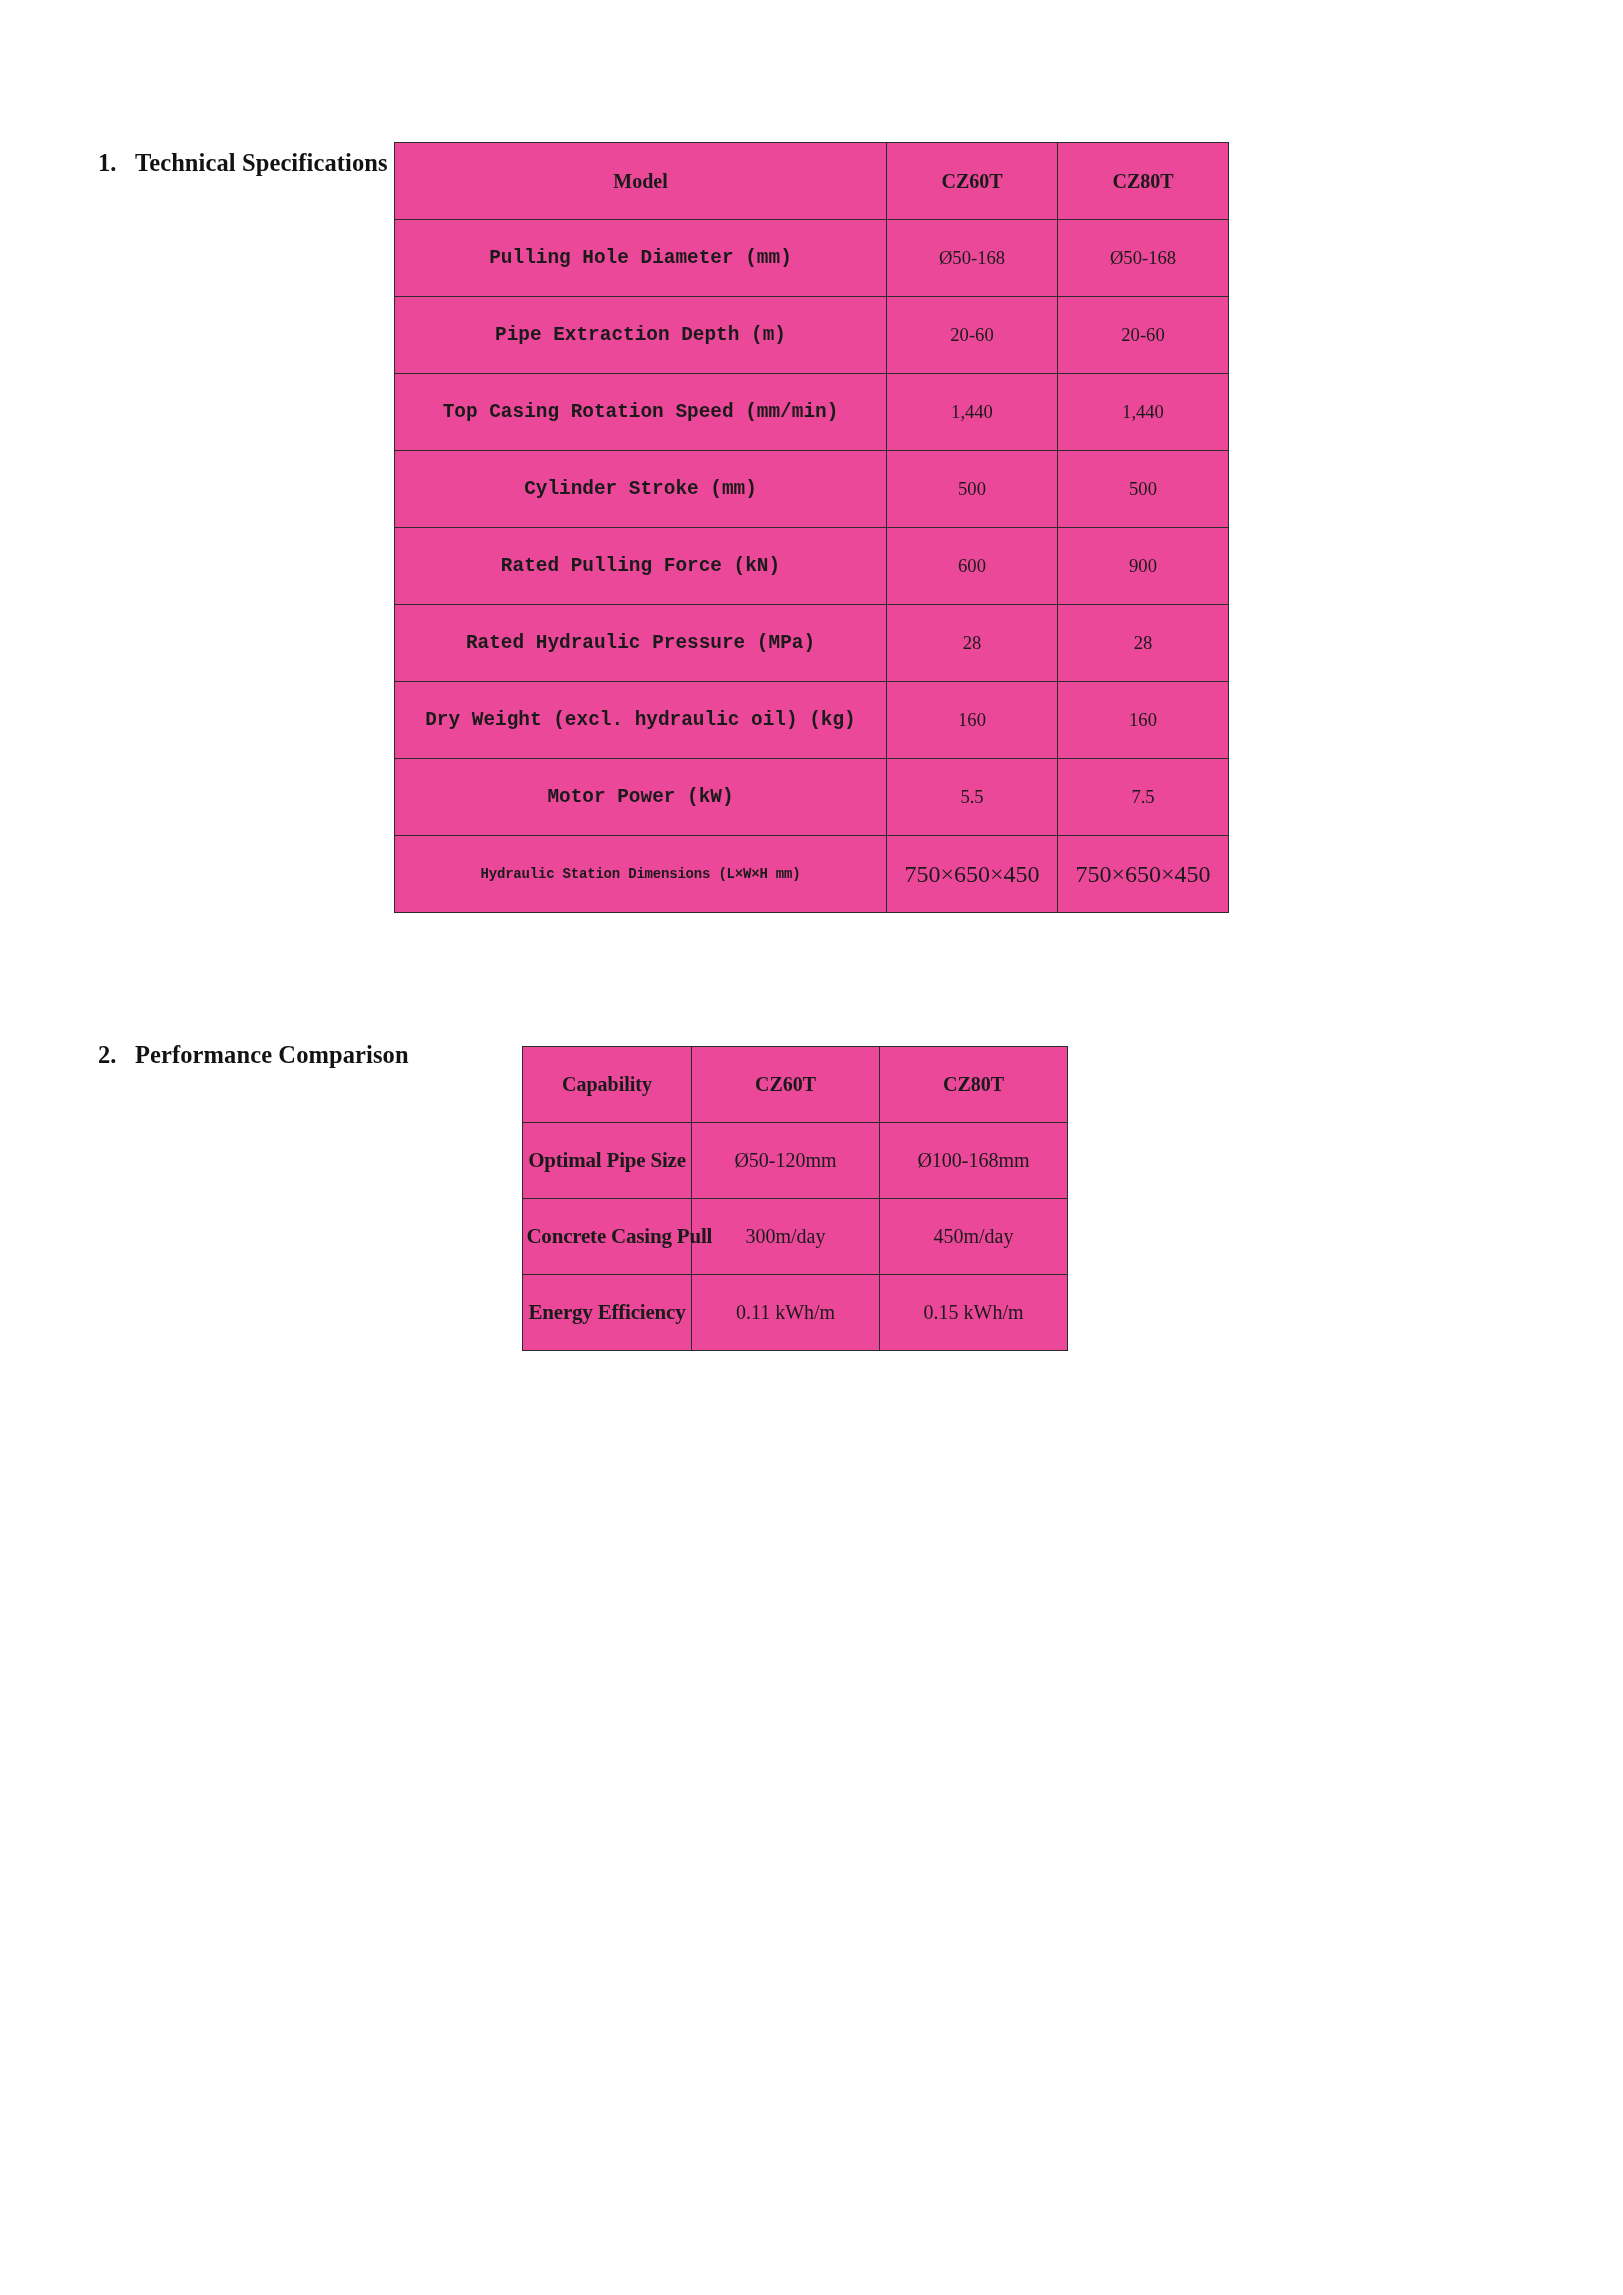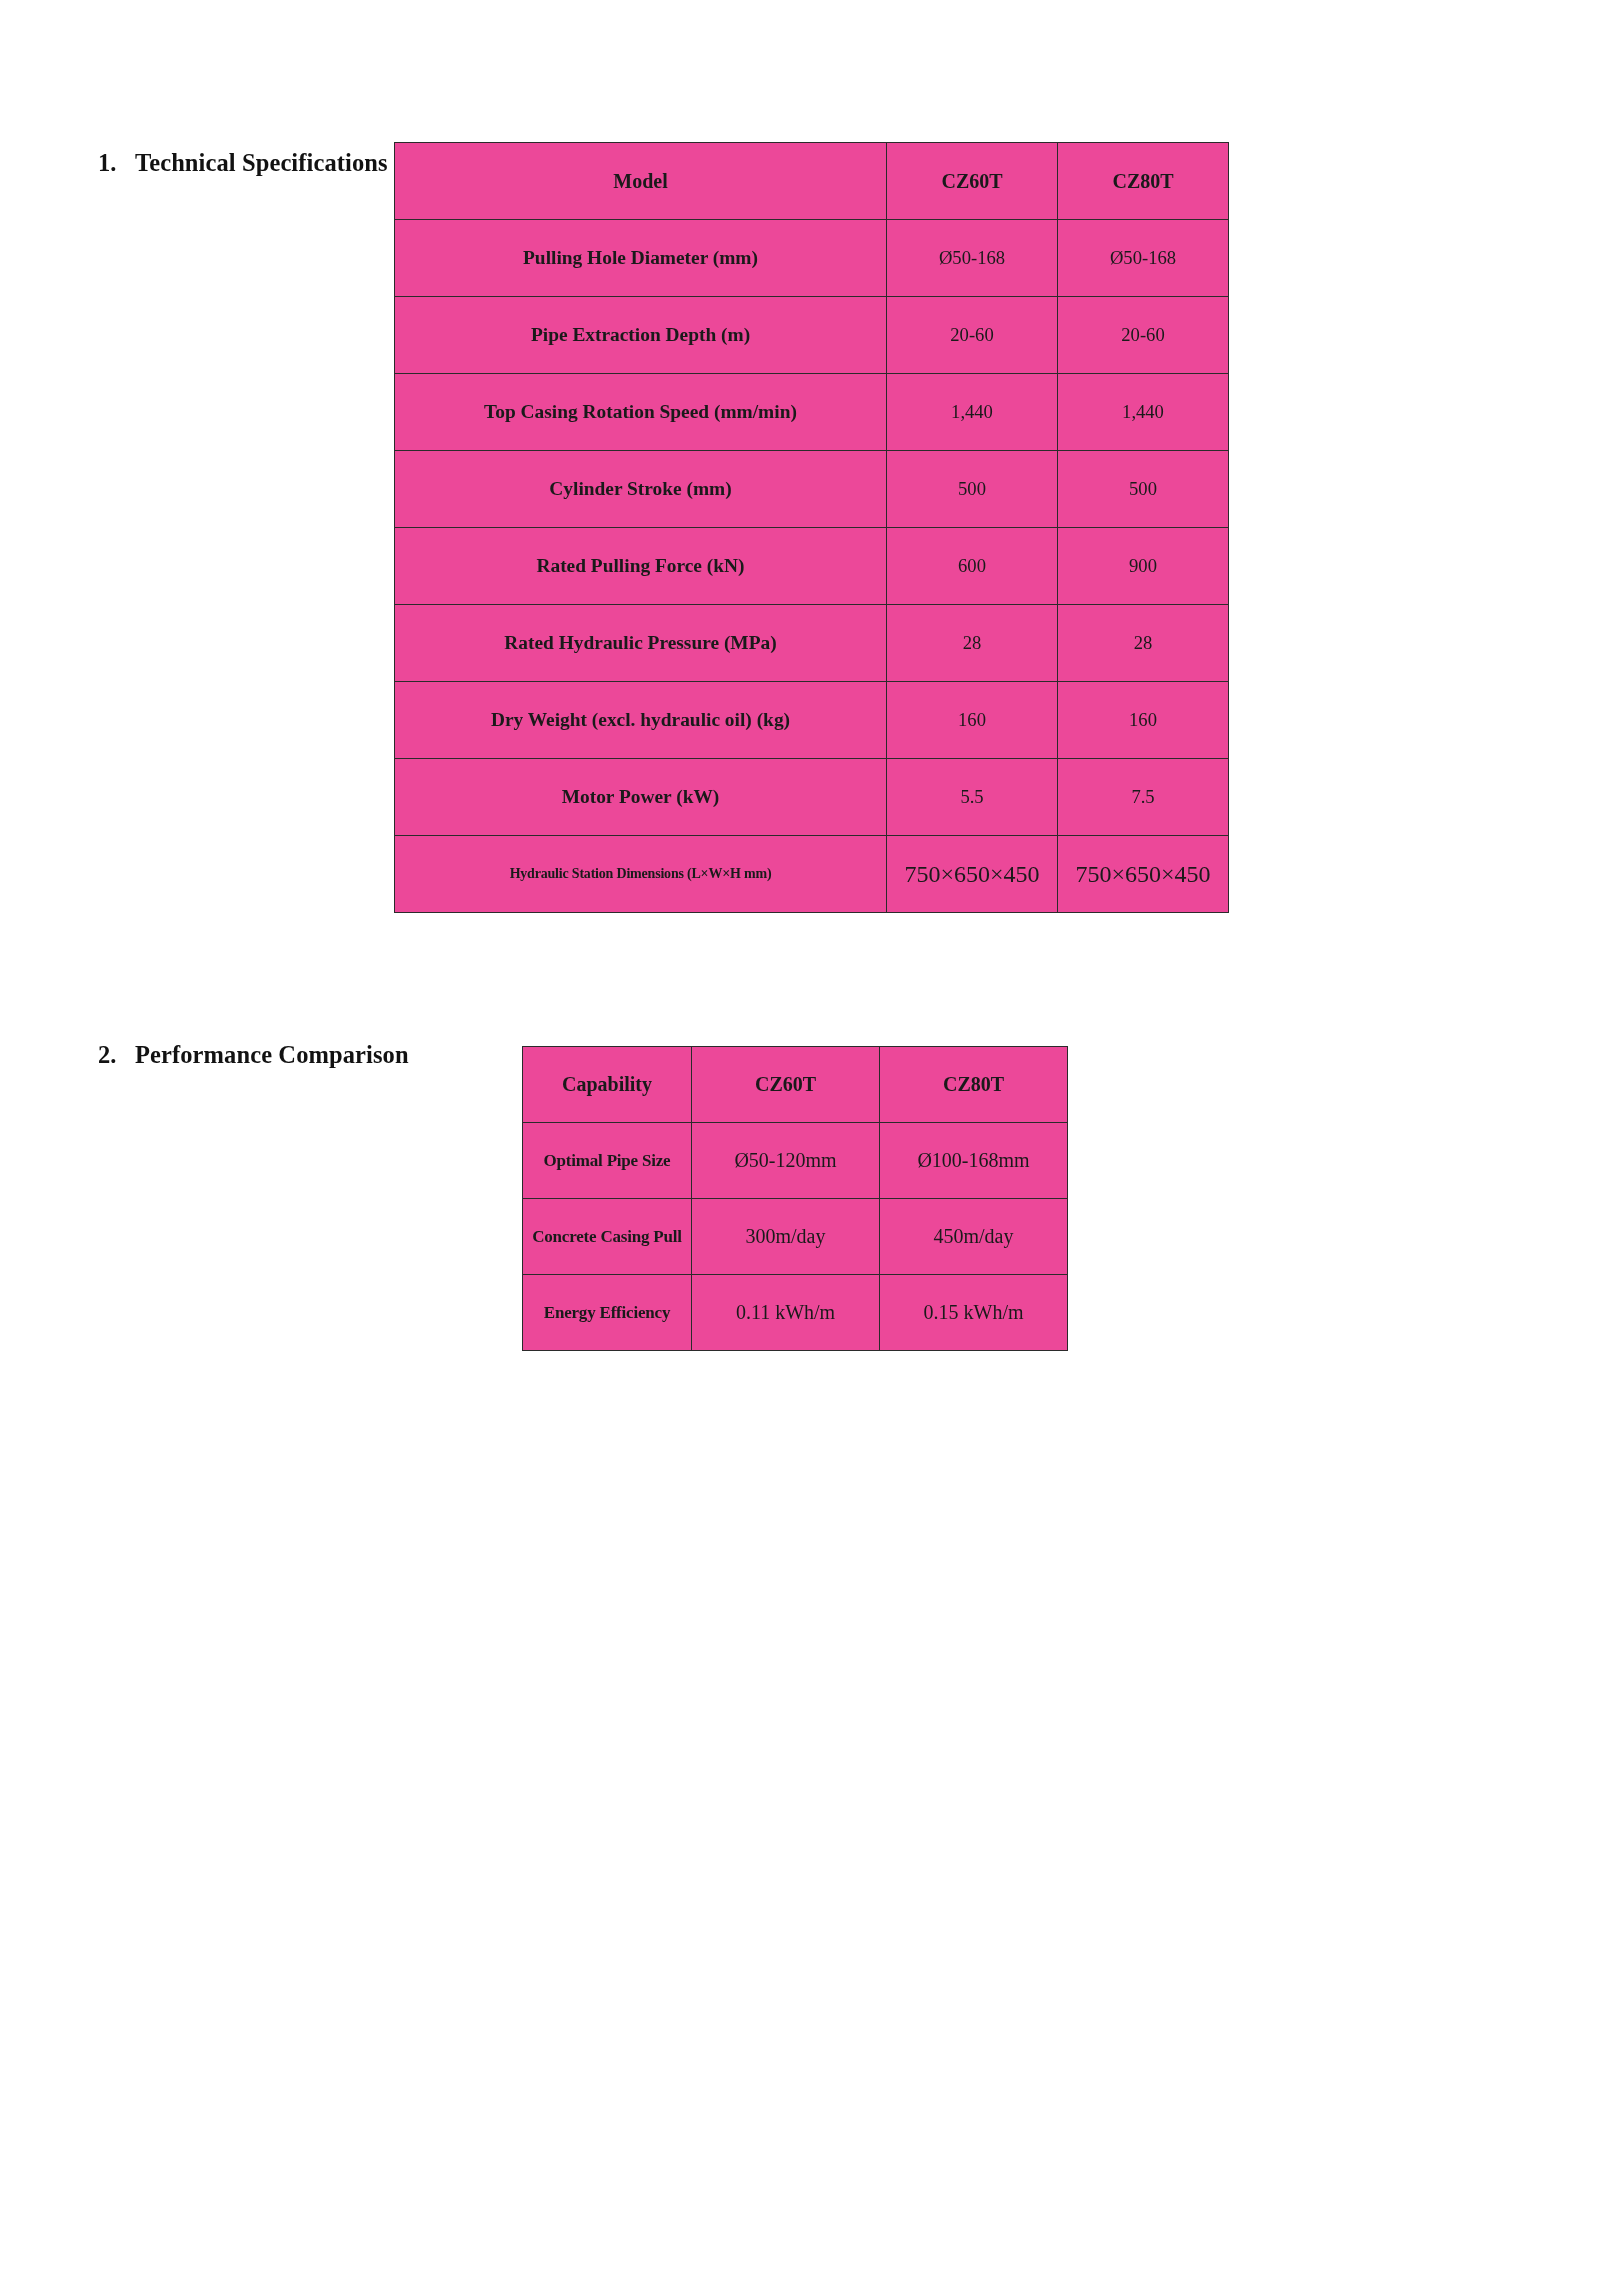--- a/index.html
+++ b/index.html
@@ -70,42 +70,42 @@
     font-weight: bold;
   }
 
   
   #table-specs {
     left: 394px;
     top: 142px;
     width: 834px;
   }
   #table-specs td { height: 76px; font-size: 19.4px; }
-  #table-specs td.label { font-size: 19.4px; }
+  #table-specs td.label { font-size: 19.4px; font-family: Liberation Mono, monospace; }
   #table-specs col.c-label { width: 492px; }
   #table-specs col.c-a { width: 171px; }
   #table-specs col.c-b { width: 171px; }
   #table-specs tr.header-row td { font-size: 20px; }
   #table-specs td.value { font-size: 18.6px; }
   #table-specs tr:last-child td.label { font-size: 14px; letter-spacing: -0.2px; }
   #table-specs tr:last-child td.value { font-size: 24px; margin-left: 8px; }
 
   
   #table-perf {
     left: 522px;
     top: 1046px;
     width: 497px;
   }
   #table-perf td { height: 75px; font-size: 19.4px; }
   #table-perf col.c-label { width: 169px; }
   #table-perf col.c-a { width: 188px; }
   #table-perf col.c-b { width: 188px; }
   #table-perf tr.header-row td { font-size: 20px; }
   #table-perf td.value { font-size: 20px; }
-  #table-perf td.label { font-size: 17px; letter-spacing: -0.2px; }
+  #table-perf td.label { font-size: 21px; letter-spacing: -0.2px; }
 </style>
 </head>
 <body>
 
 <div class="page">
 
   <div class="section-heading" id="heading-1">
     <span class="num">1.</span>
     <span class="txt">Technical Specifications</span>
   </div>

